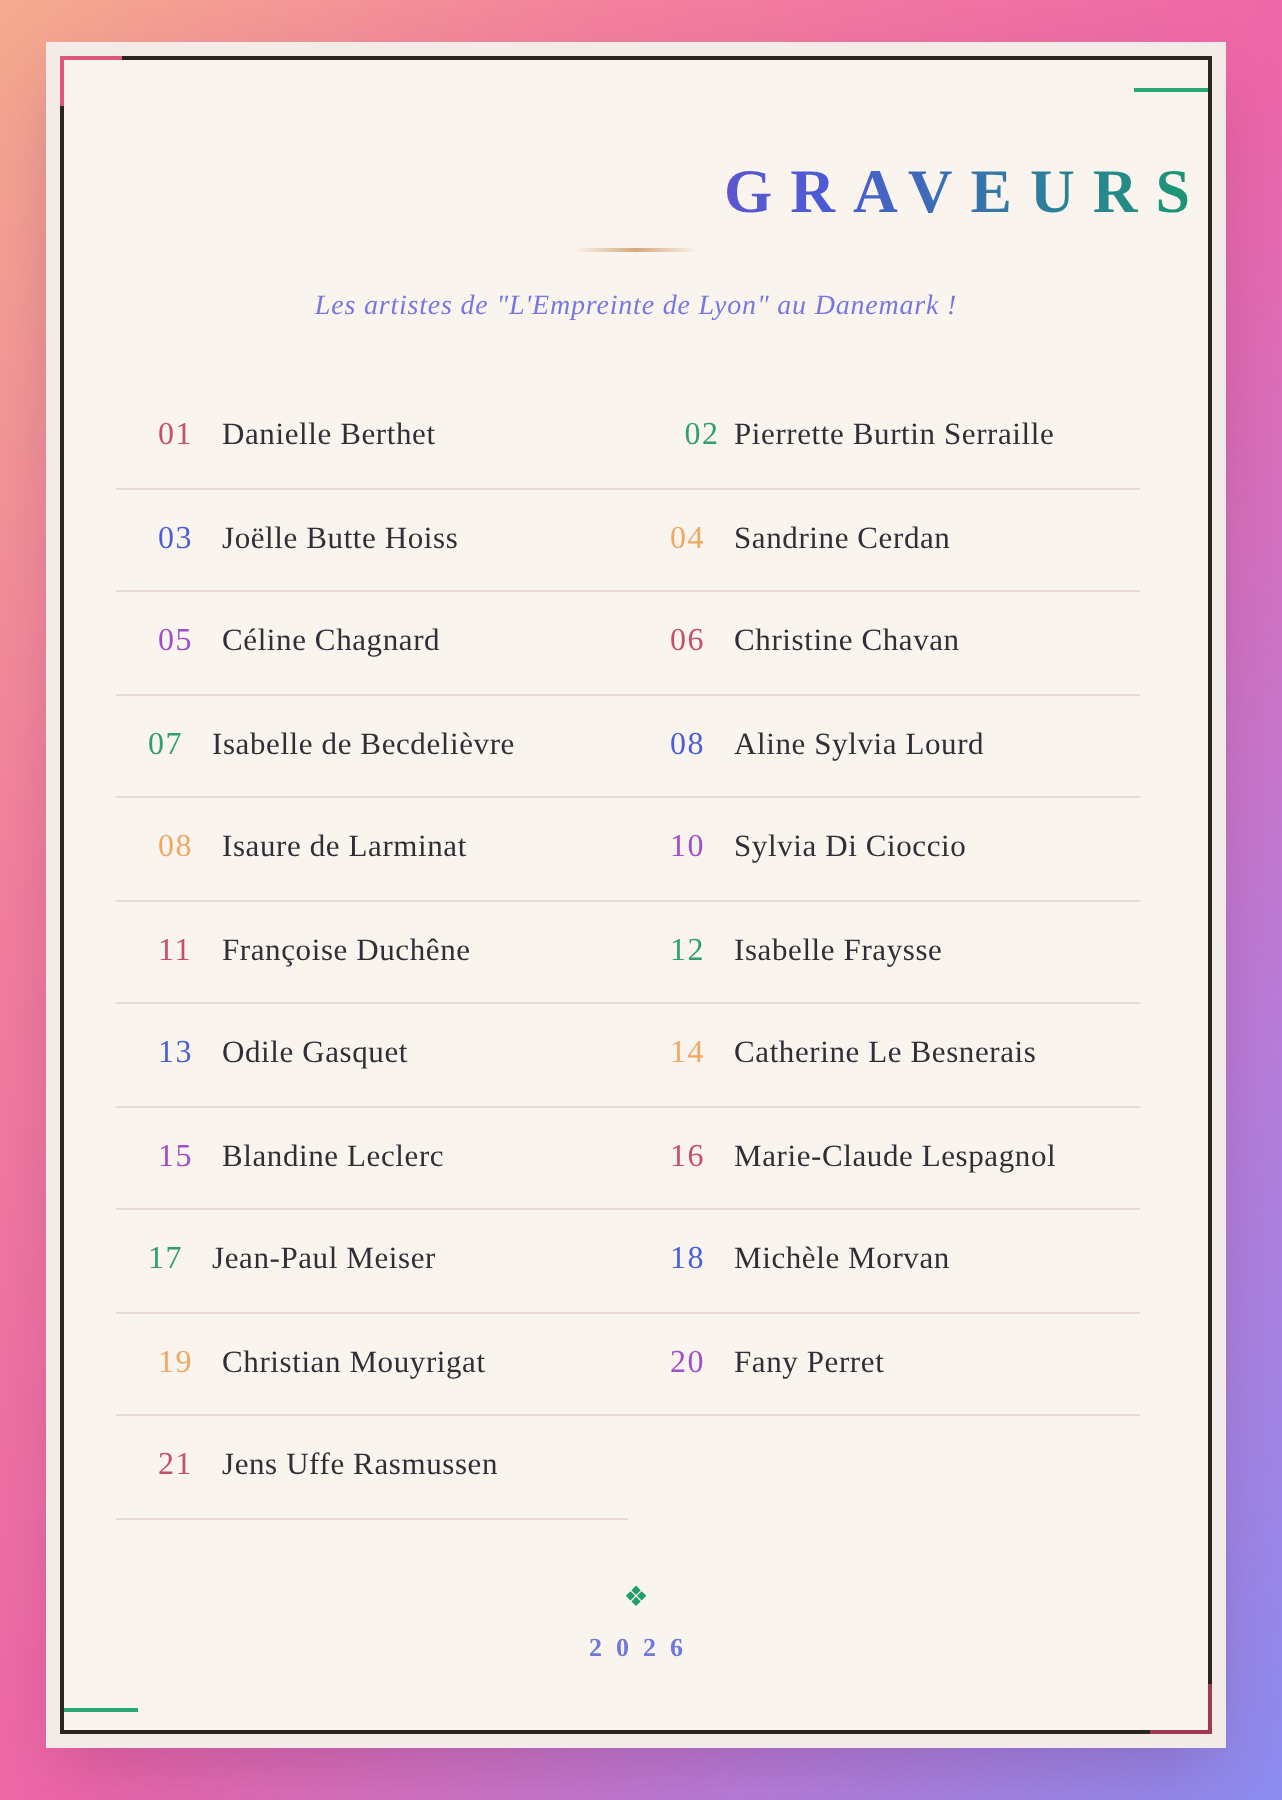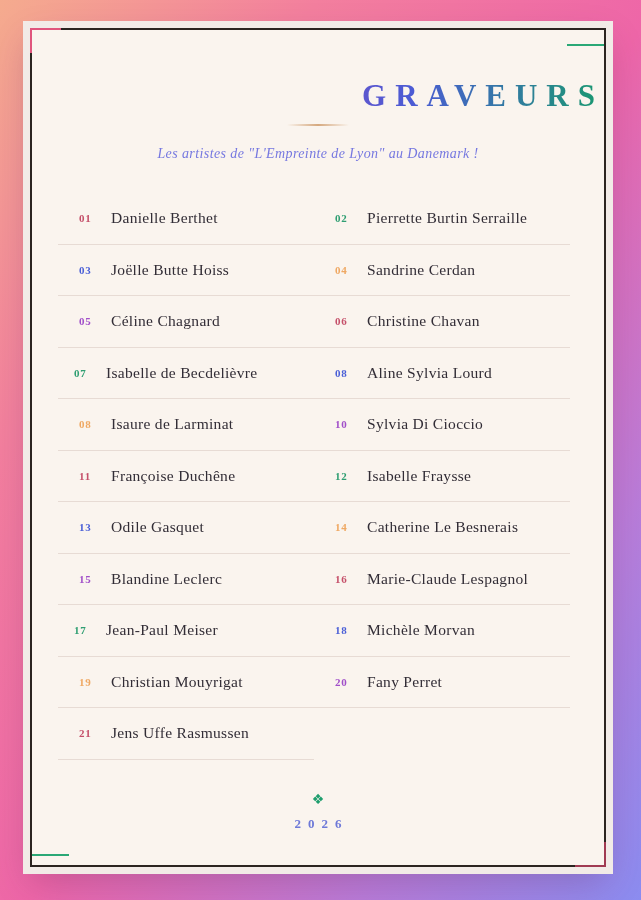--- a/index.html
+++ b/index.html
@@ -46,21 +46,21 @@
     list-style:none;
     margin:31px 34px 0 26px;
     display:grid; grid-template-columns:1fr 1fr;
   }
   .artist-list li {
     height:51.5px; display:flex; align-items:center;
     border-bottom:1px solid #e7dbd4;
   }
   .artist-list .num {
     margin-left:21px; width:32px; flex:0 0 32px;
-    font-size:11px; font-weight:700; letter-spacing:.8px;
+    font-size:16px; font-weight:400; letter-spacing:.8px;
   }
   .artist-list .name {
     font-size:15.5px; color:#322d36; letter-spacing:.3px; white-space:nowrap;
   }
   .footer { text-align:center; margin-top:30px; }
   .diamond { font-size:14px; color:#1f9e6e; line-height:1; display:inline-block; }
   .year {
     margin-top:8px; font-size:13px; color:#6e79d8;
     letter-spacing:7px; padding-left:7px; font-weight:600;
   }
@@ -79,21 +79,21 @@
   <h1 class="title" style="background-image: linear-gradient(90deg, rgb(166, 62, 85), rgb(138, 75, 192), rgb(75, 91, 212), rgb(25, 153, 111));">GRAVEURS</h1>
   <div class="title-divider"></div>
   <p class="subtitle">Les artistes de "L'Empreinte de Lyon" au Danemark !</p>
 
   <ul class="artist-list">
       <li>
     <span class="num" style="color: rgb(197, 80, 106);">01</span>
     <span class="name">Danielle Berthet</span>
   </li>
       <li>
-    <span class="num" style="color: rgb(47, 158, 114);">02</span>
+    <span class="num" style="color: rgb(47, 158, 114); text-align: center;">02</span>
     <span class="name">Pierrette Burtin Serraille</span>
   </li>
       <li>
     <span class="num" style="color: rgb(74, 95, 215);">03</span>
     <span class="name">Joëlle Butte Hoiss</span>
   </li>
       <li>
     <span class="num" style="color: rgb(239, 168, 99);">04</span>
     <span class="name">Sandrine Cerdan</span>
   </li>

